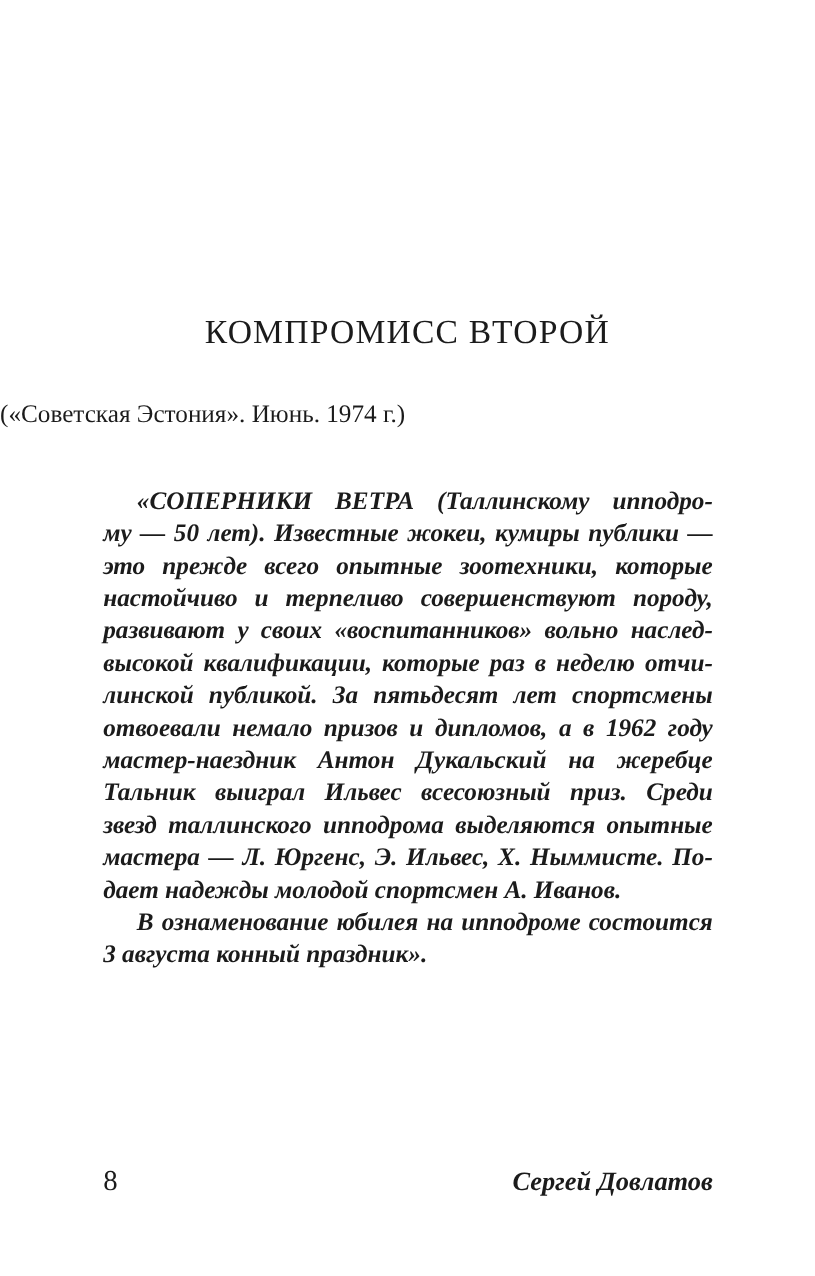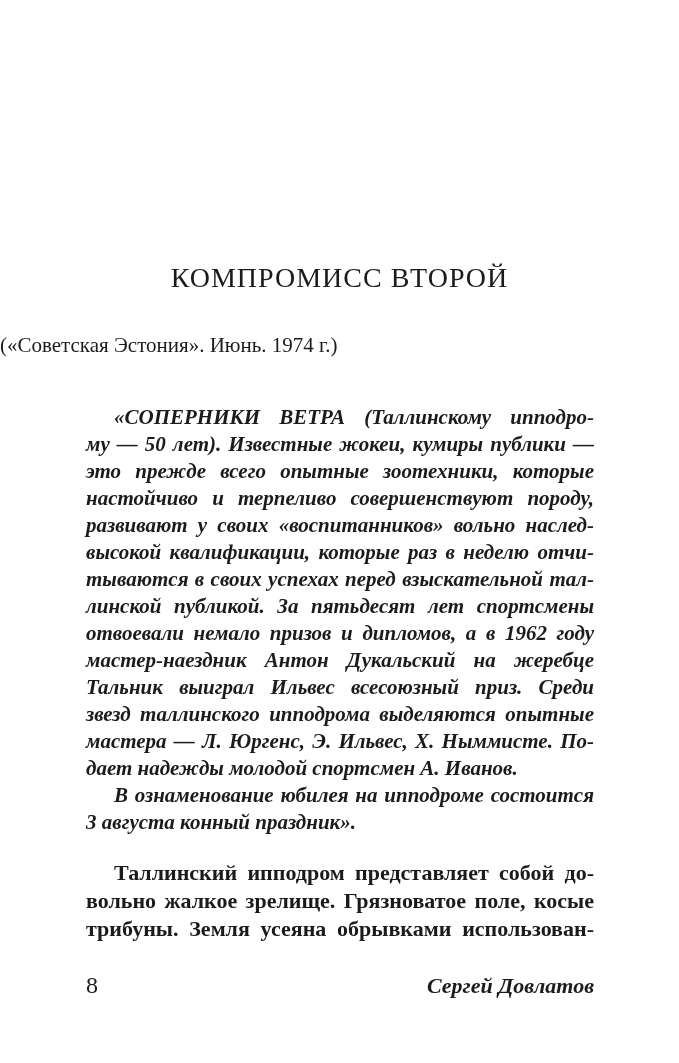--- a/index.html
+++ b/index.html
@@ -100,36 +100,30 @@
 
   <div class="dateline">(«Советская Эстония». Июнь. 1974 г.)</div>
 
   <div class="quote-block">
       <div class="line indent">«СОПЕРНИКИ ВЕТРА (Таллинскому ипподро-</div>
       <div class="line">му — 50 лет). Известные жокеи, кумиры публики —</div>
       <div class="line">это прежде всего опытные зоотехники, которые</div>
       <div class="line">настойчиво и терпеливо совершенствуют породу,</div>
       <div class="line">развивают у своих «воспитанников» вольно наслед-</div>
       <div class="line">высокой квалификации, которые раз в неделю отчи-</div>
-      <div class="line">тываются в своих успехах перед взыскательной тал-</div>
       <div class="line">линской публикой. За пятьдесят лет спортсмены</div>
       <div class="line">отвоевали немало призов и дипломов, а в 1962 году</div>
       <div class="line">мастер-наездник Антон Дукальский на жеребце</div>
       <div class="line">Тальник выиграл Ильвес всесоюзный приз. Среди</div>
       <div class="line">звезд таллинского ипподрома выделяются опытные</div>
       <div class="line">мастера — Л. Юргенс, Э. Ильвес, Х. Ныммисте. По-</div>
       <div class="line end">дает надежды молодой спортсмен А. Иванов.</div>
       <div class="line indent">В ознаменование юбилея на ипподроме состоится</div>
       <div class="line end">3 августа конный праздник».</div>
     </div>
 
-  <div class="body-block">
-      <div class="line indent">Таллинский ипподром представляет собой до-</div>
-      <div class="line">вольно жалкое зрелище. Грязноватое поле, косые</div>
-      <div class="line">трибуны. Земля усеяна обрывками использован-</div>
-    </div>
 
   <div class="page-footer">
     <span class="page-number">8</span>
     <span class="running-author">Сергей Довлатов</span>
   </div>
 
 </div>
 
 </body></html>

